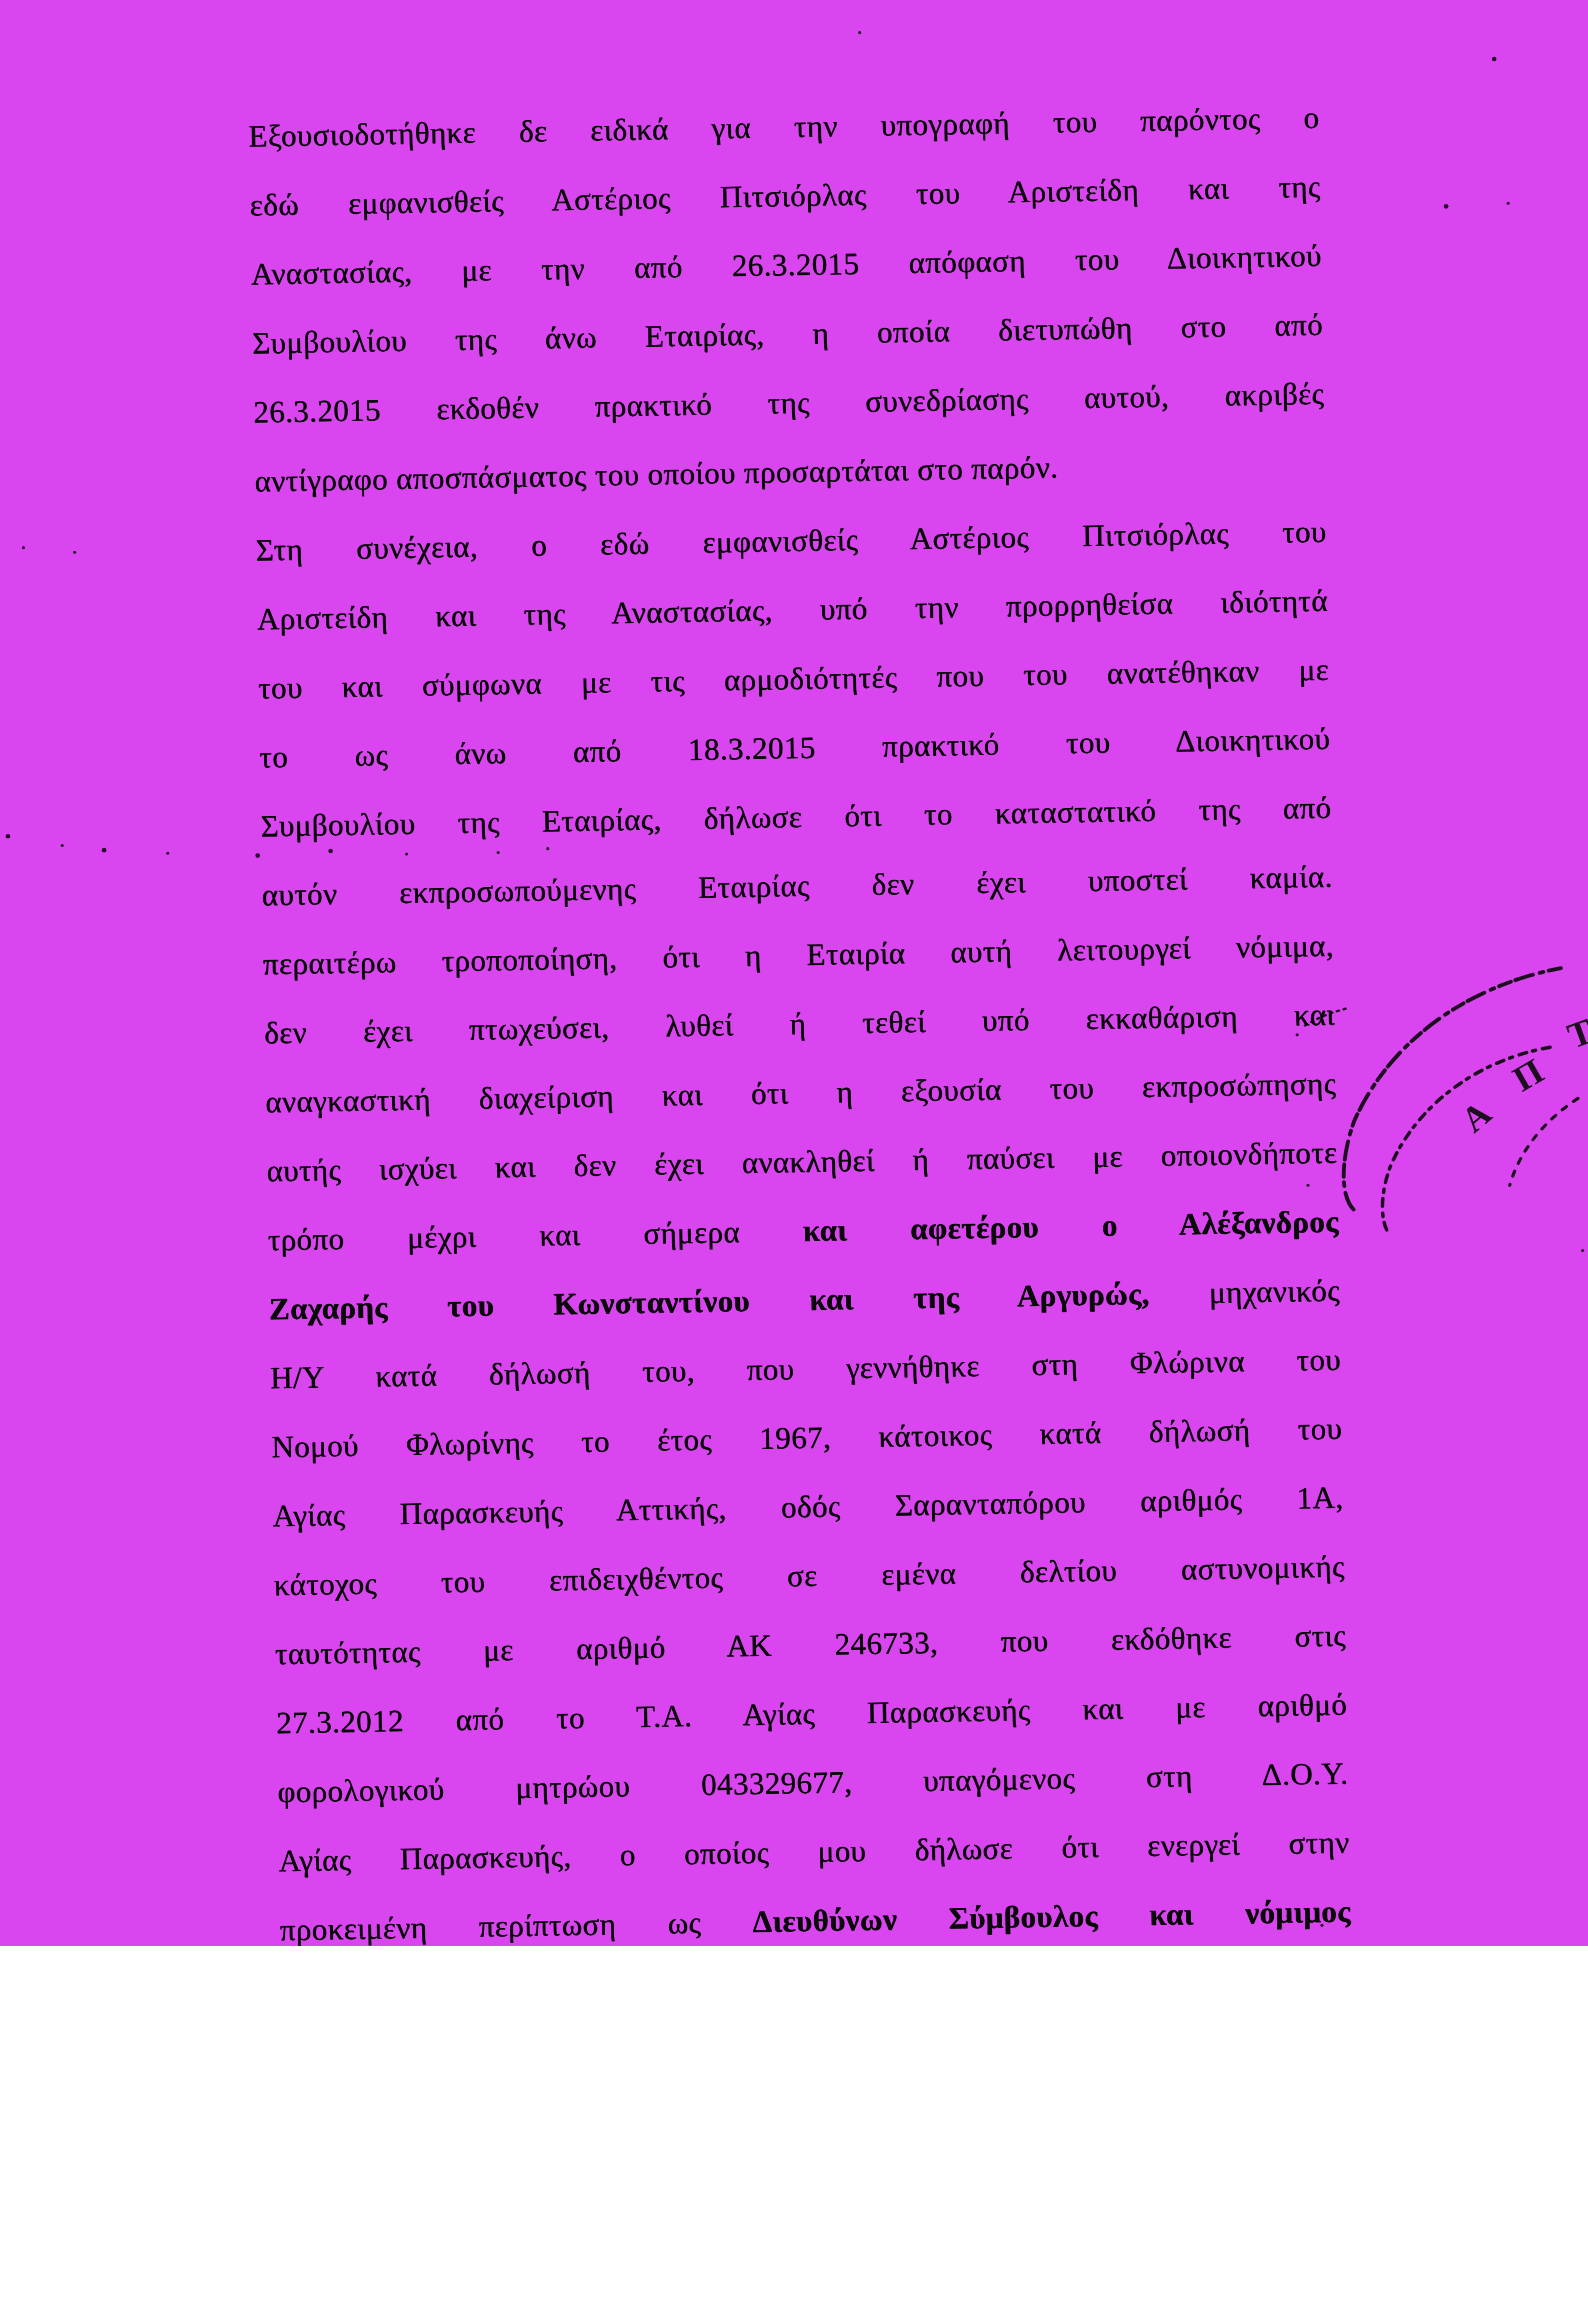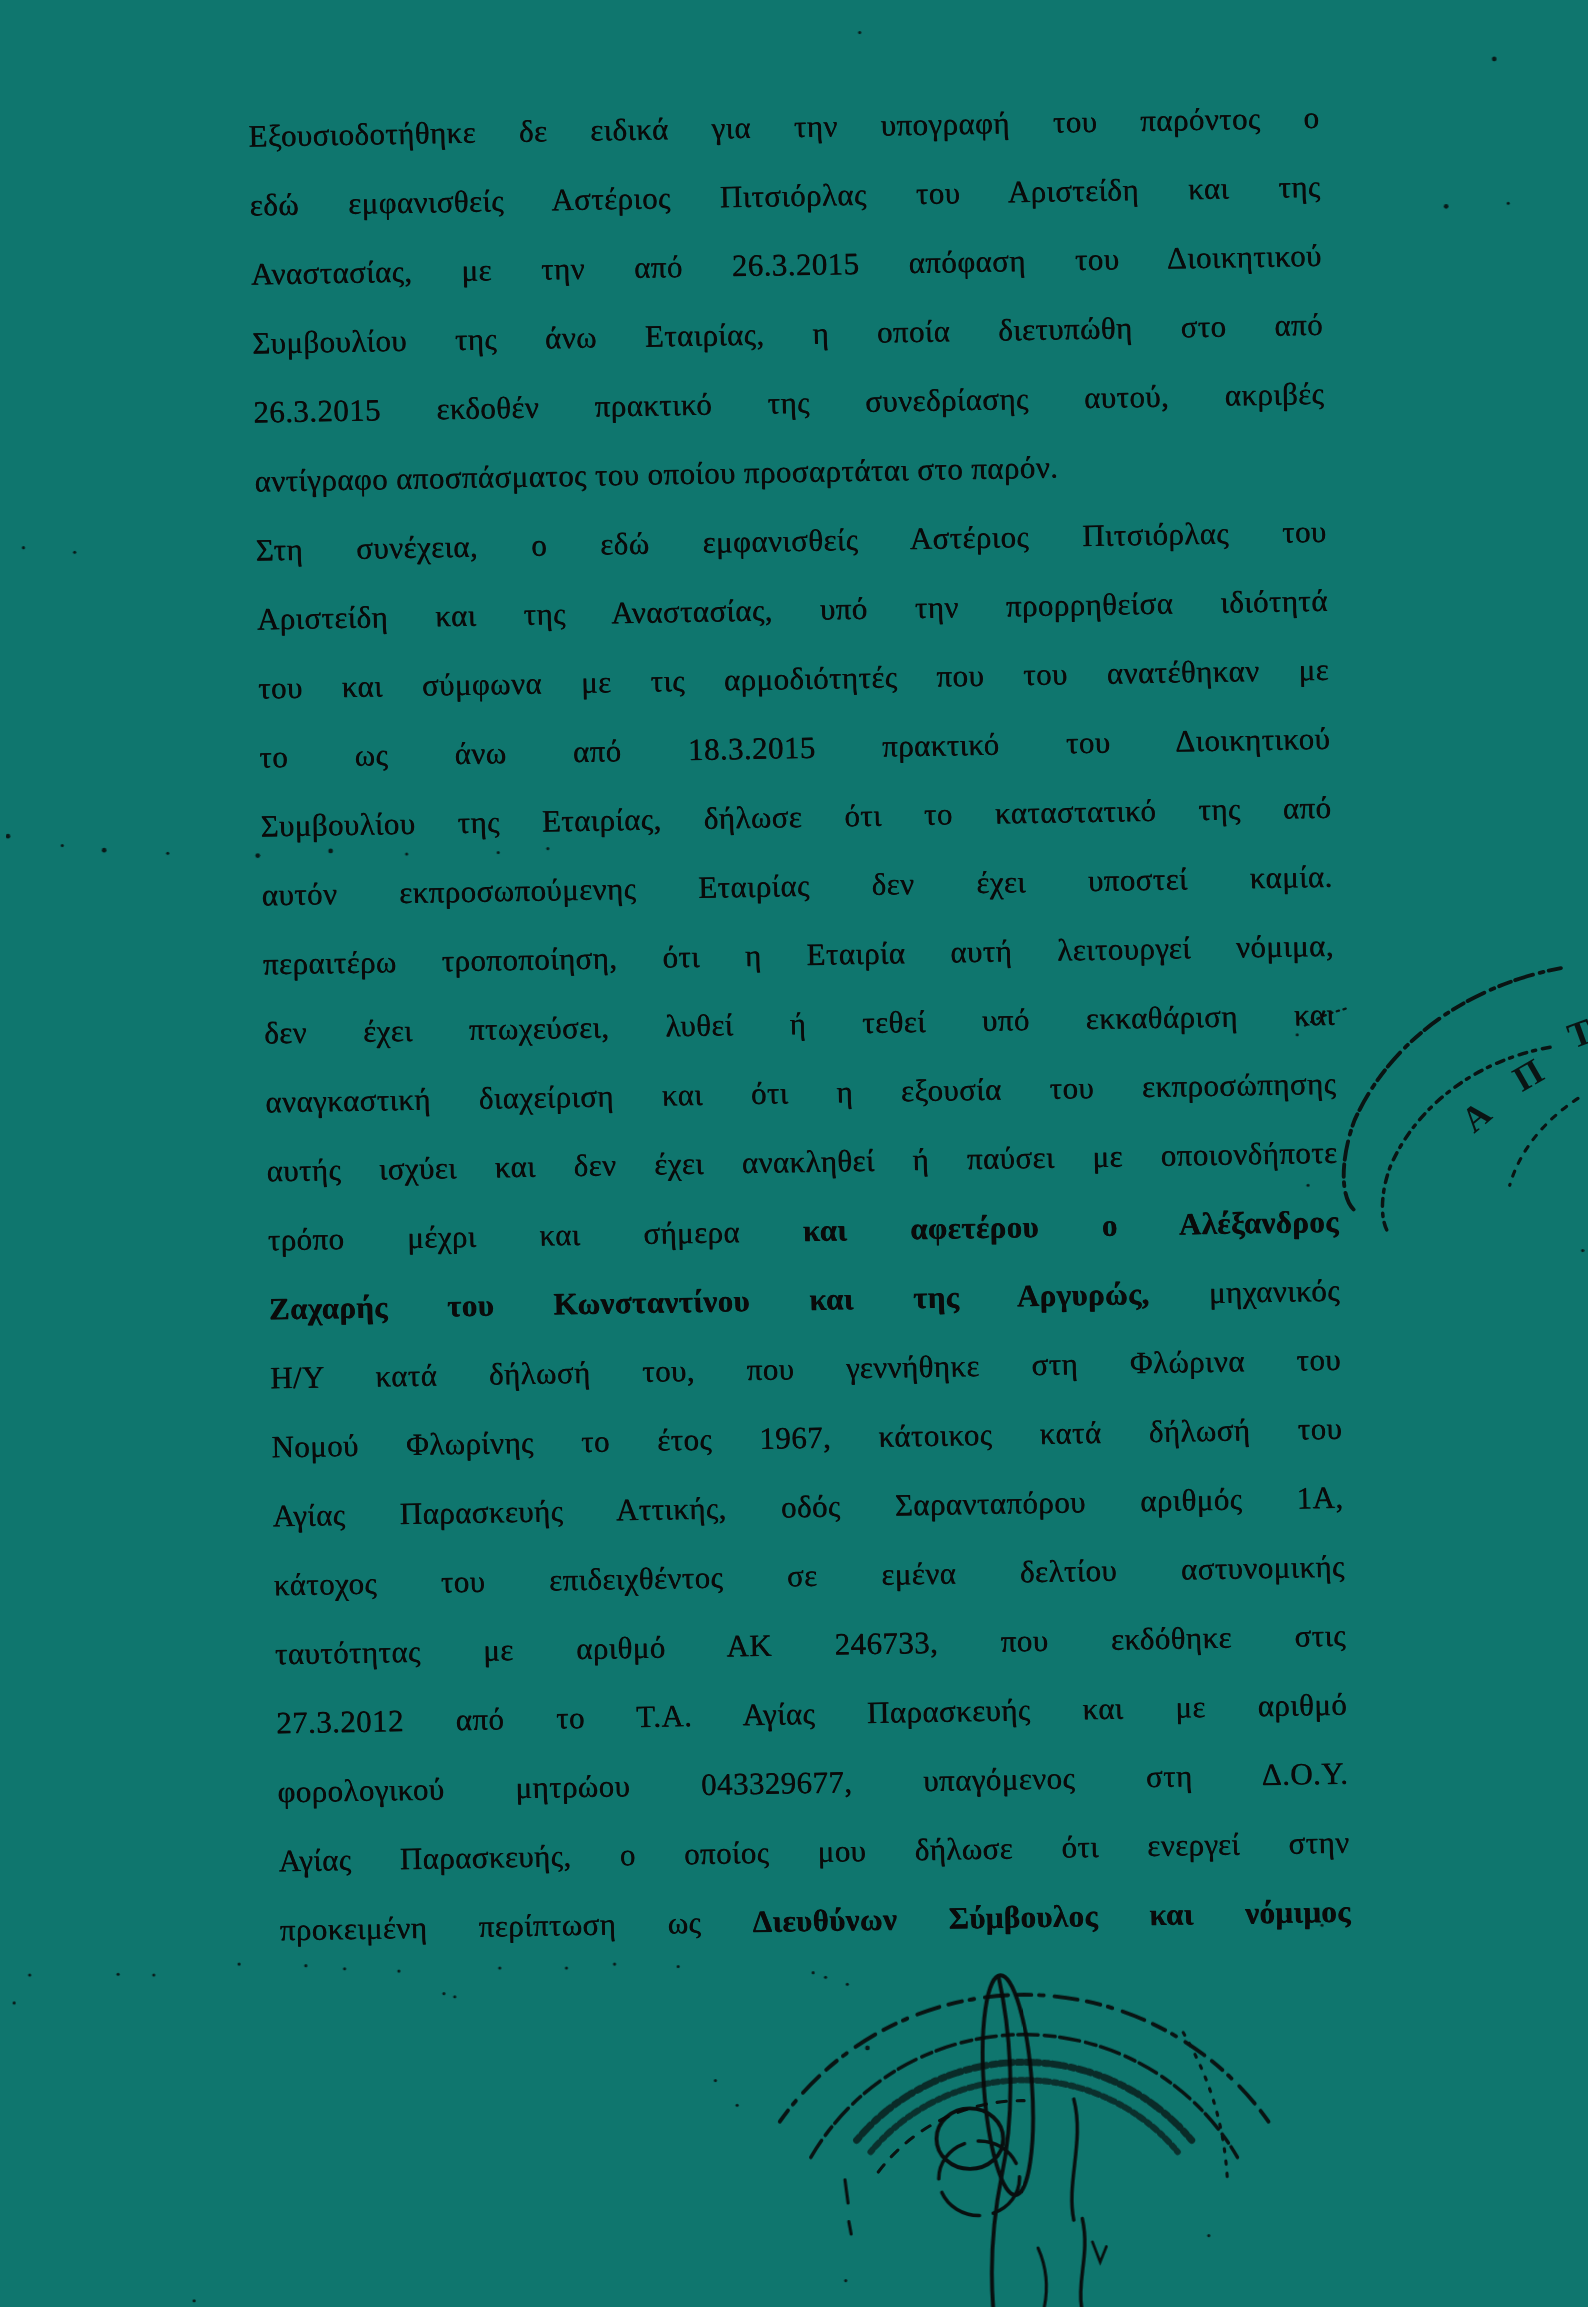--- a/index.html
+++ b/index.html
@@ -1,19 +1,19 @@
 <!DOCTYPE html>
 <html style="font-size:12.4px"><head>
 <meta charset="utf-8">
 <style>
   html,body{margin:0;padding:0;background:#ffffff;}
   .page{
     position:relative;
-    width:1589px;height:2307px;
-    background:#0f766e;
+    width:1589px;height:1946px;
+    background:#d946ef;
     overflow:hidden;
     font-family:"Liberation Serif", serif;
     color:#0a0a0a;
   }
   .textblock{
     position:absolute;
     left:264px;top:92px;width:1071px;
     transform:rotate(-1deg);
     transform-origin:50% 50%;
   }

